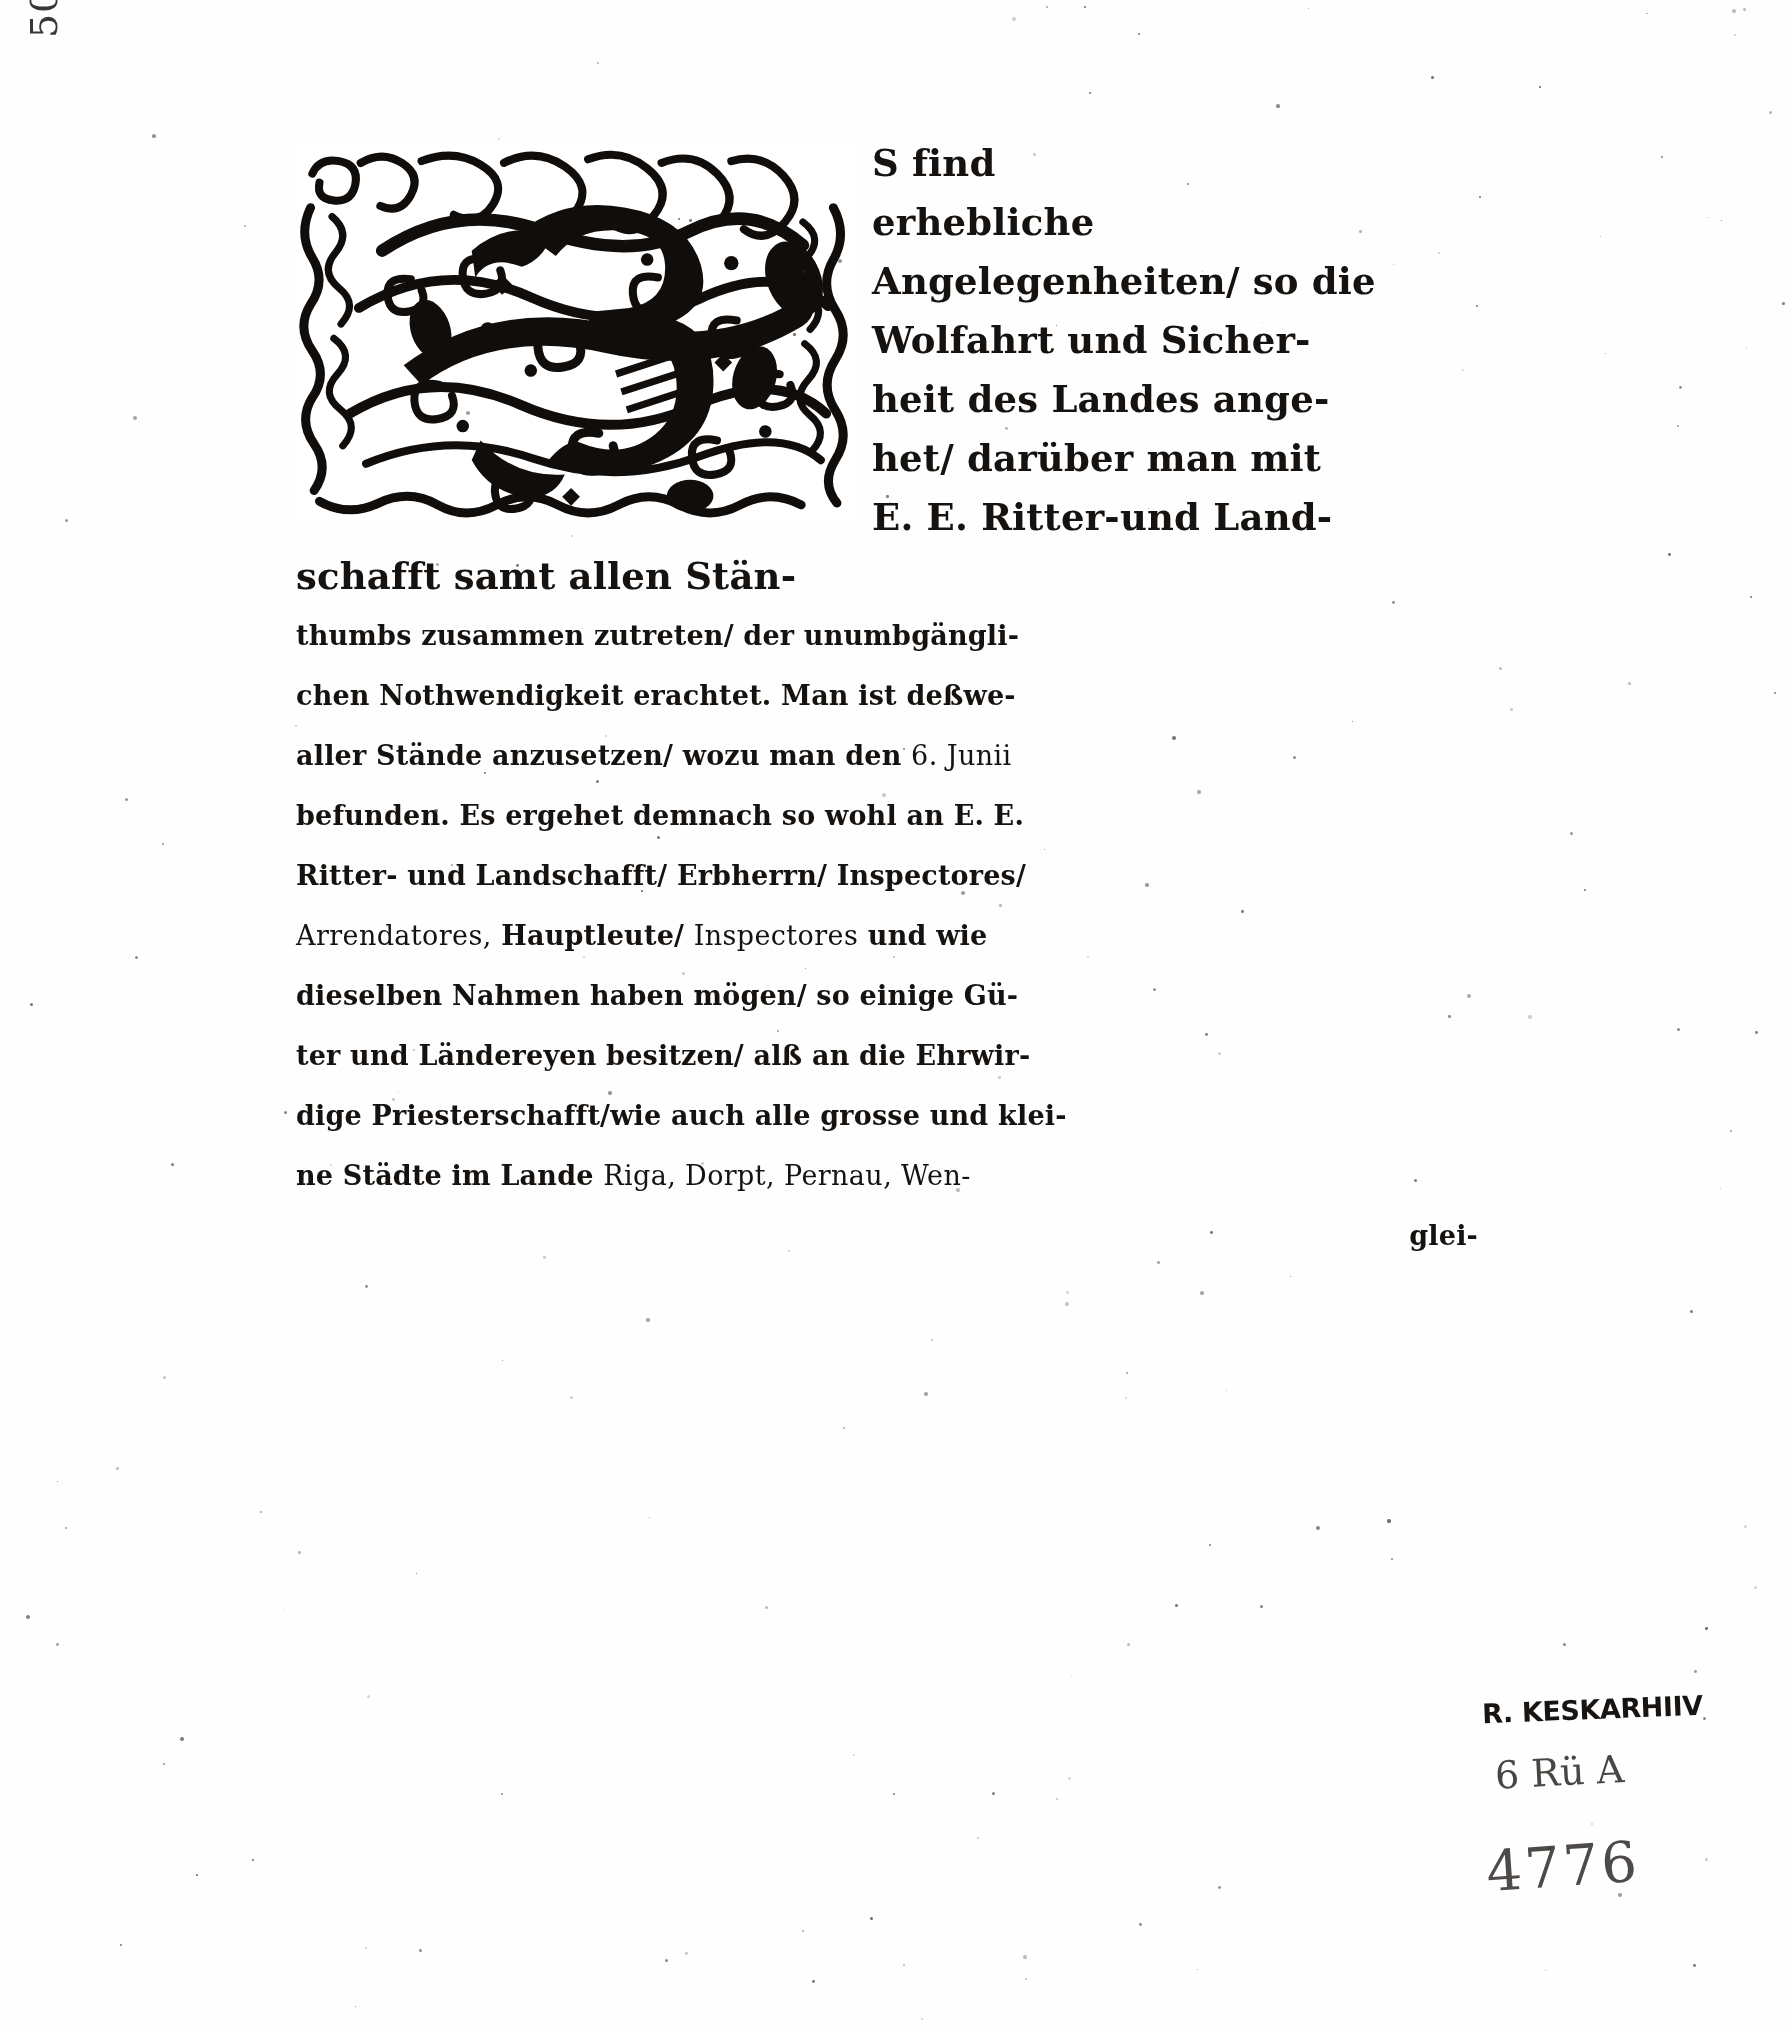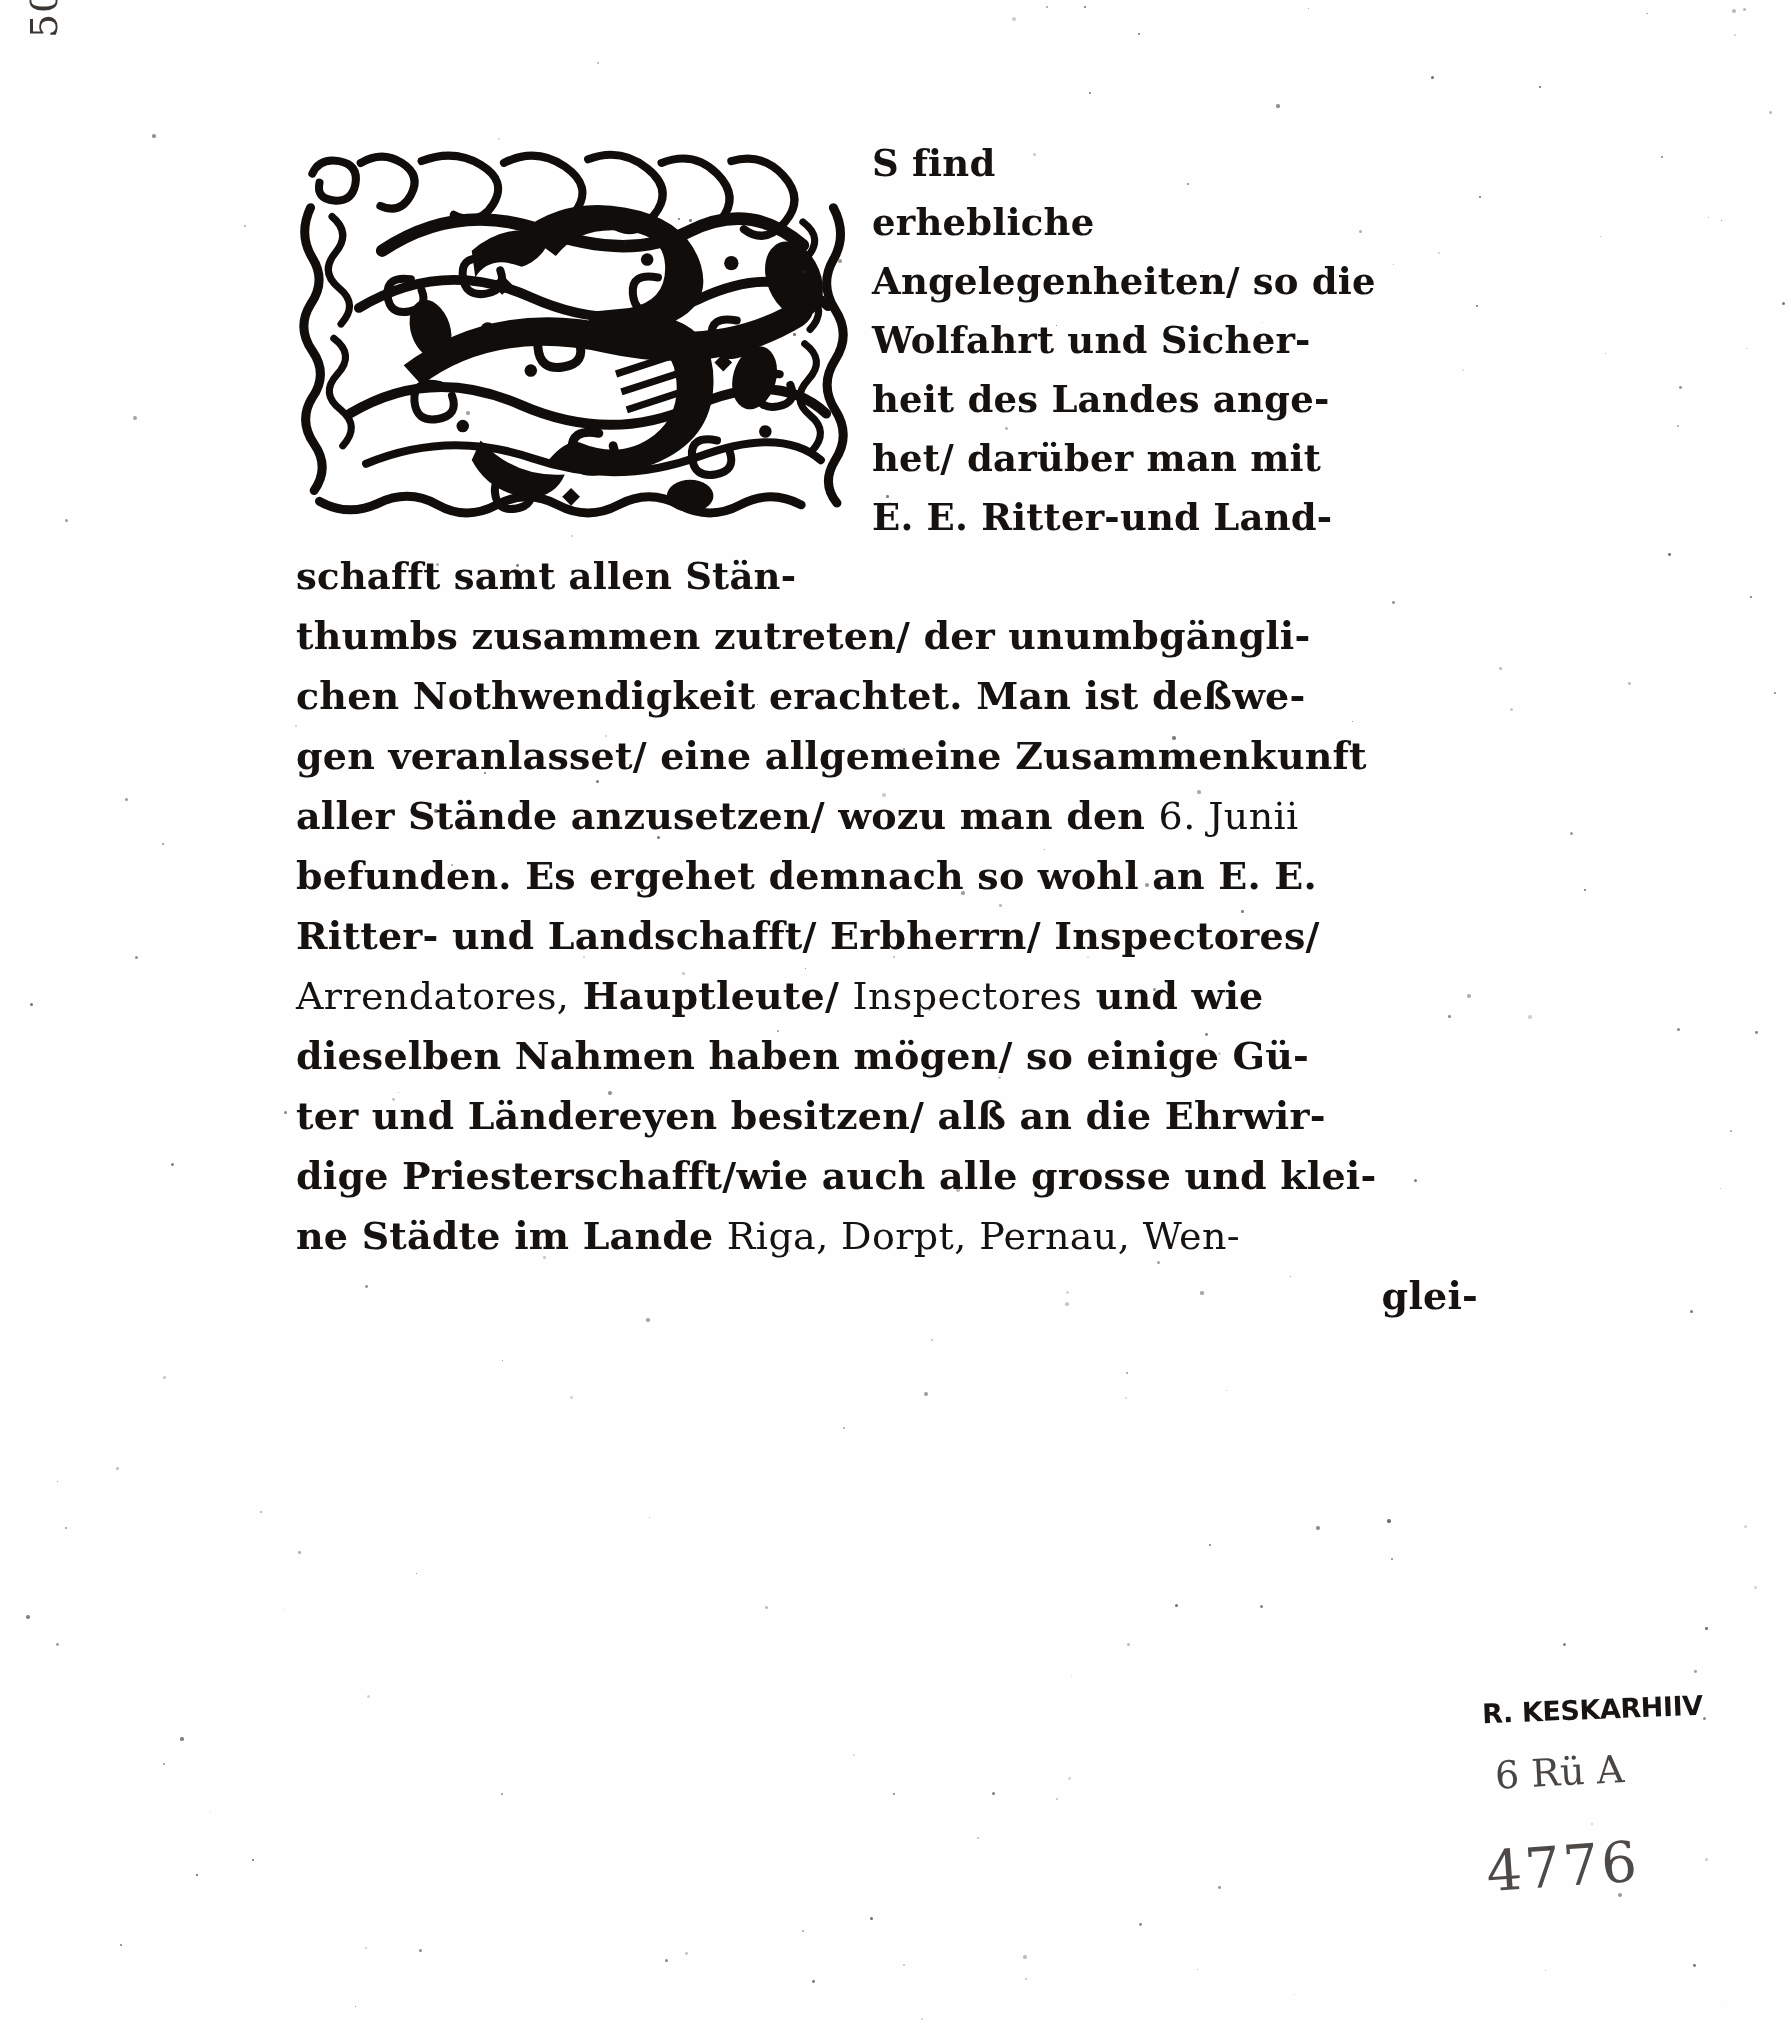--- a/index.html
+++ b/index.html
@@ -85,21 +85,21 @@
     font-family: "DejaVu Serif", serif;
     font-weight: 400;
     letter-spacing: 0.4px;
   }
 
   
   .sidecol { width: 582px; }
   .sidecol .tline { font-size: 37px; line-height: 59px; }
 
   .fullcol { clear: both; width: 1182px; }
-  .fullcol .tline { font-size: 38px; line-height: 60px; }
+  .fullcol .tline { font-size: 27px; line-height: 60px; }
 
   
   #stamp {
     position: absolute;
     left: 1482px;
     top: 1693px;
     width: 269px;
   }
   #stamp-line {
     font-family: "DejaVu Sans", sans-serif;
@@ -238,23 +238,20 @@
         <span>schafft samt allen Stän-</span>
       </div>
     </div>
 
     <div class="fullcol">
       <div class="tline fraktur">
         <span>thumbs zusammen zutreten/  der  unumbgängli-</span>
       </div>
       <div class="tline fraktur">
         <span>chen Nothwendigkeit erachtet.  Man ist deßwe-</span>
-      </div>
-      <div class="tline fraktur">
-        <span>gen veranlasset/ eine allgemeine Zusammenkunft</span>
       </div>
       <div class="tline fraktur">
         <span>aller Stände anzusetzen/ wozu man den </span><span class="roman">6. Junii</span>
       </div>
       <div class="tline fraktur">
         <span>befunden.   Es ergehet demnach so wohl an E. E.</span>
       </div>
       <div class="tline fraktur">
         <span>Ritter- und Landschafft/ Erbherrn/ Inspectores/</span>
       </div>

